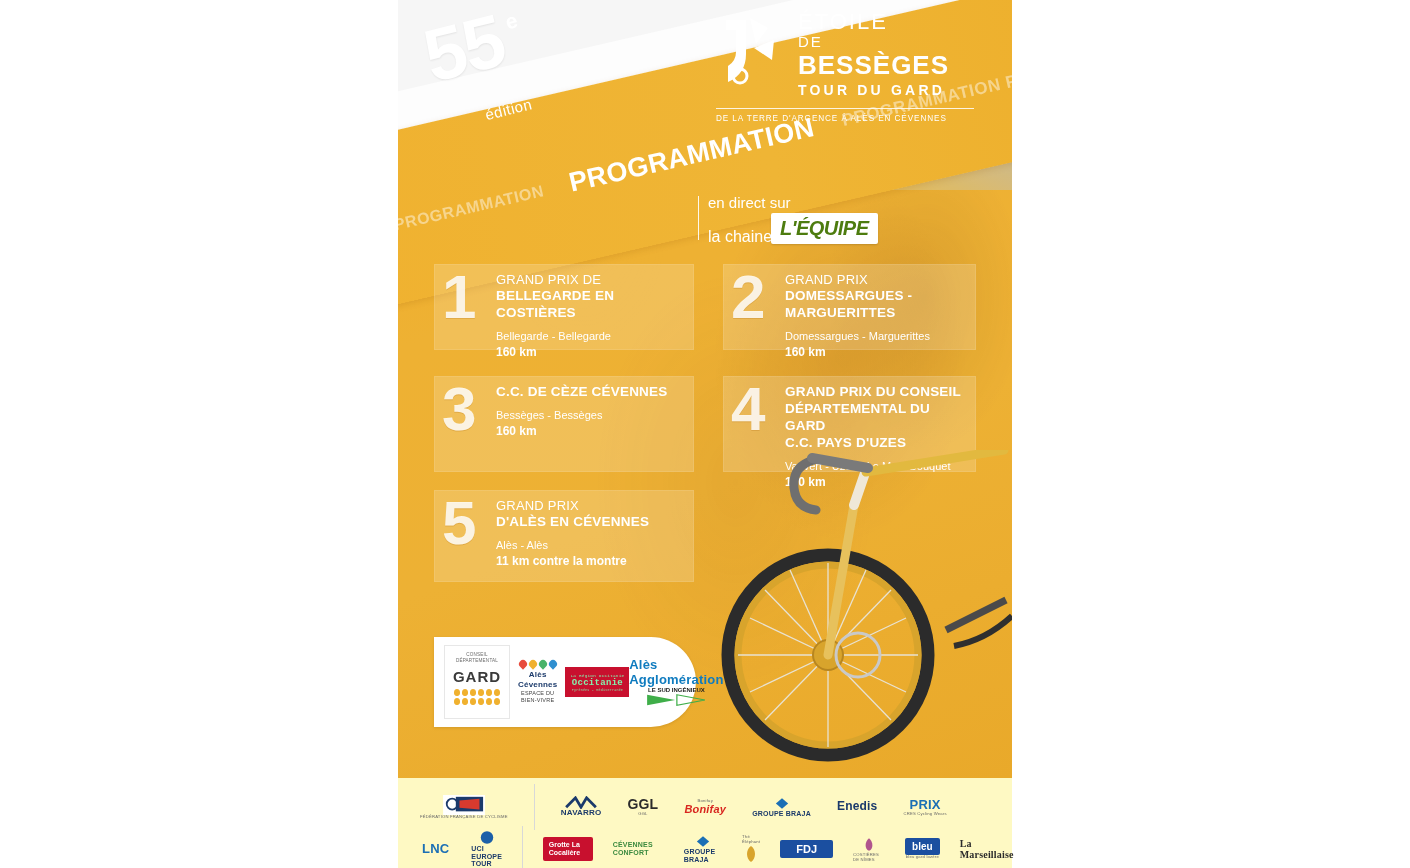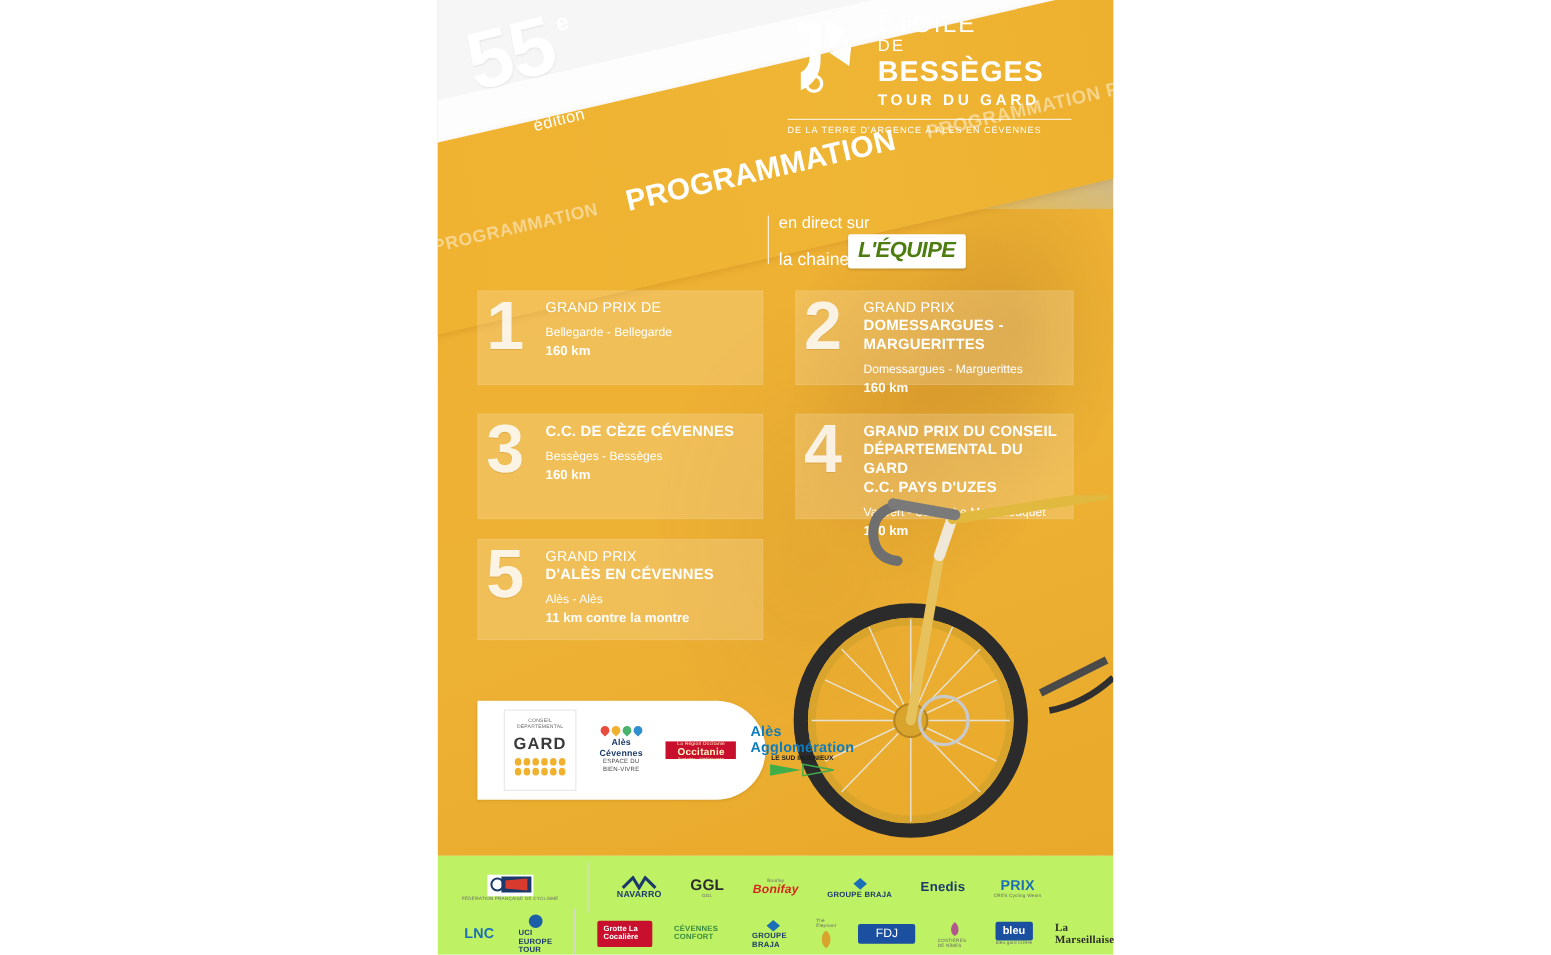--- a/index.html
+++ b/index.html
@@ -195,44 +195,44 @@
   
   .bike {
     position:absolute; left:318px; top:450px; width:300px; height:330px;
   }
 
   
   .partners-panel {
     position:absolute; left:36px; top:637px; width:262px; height:90px;
     background:#ffffff; border-radius:0 45px 45px 0;
     box-shadow:0 1px 3px rgba(120,80,10,.2);
-    display:flex; align-items:center; gap:21px; padding:6px 24px;
+    display:flex; align-items:center; gap:8px; padding:6px 10px;
   }
   .plogo { display:flex; flex-direction:column; align-items:center; justify-content:center; }
   .plogo .cap { font-size:5.5px; color:#444; letter-spacing:.2px; text-align:center; line-height:1.25;}
   .gard-box { width:66px; height:74px; background:#ffffff; border:1px solid #e7e7e7; display:flex; flex-direction:column; align-items:center; justify-content:flex-start; padding-top:6px;}
   .gard-box .g1 { font-size:4.6px; color:#6b6b6b; letter-spacing:.2px; text-align:center; line-height:1.3;}
   .gard-box .g2 { font-size:15px; font-weight:800; color:#3a3a3a; letter-spacing:1px; margin-top:4px;}
   .gard-dots { margin-top:4px; display:grid; grid-template-columns:repeat(6,6px); gap:2px;}
   .gard-dots i { display:block; width:6px; height:7px; background:#f0b12f; border-radius:50% 50% 45% 45%; }
   .ales-cev { width:62px; }
   .ales-cev .hearts { display:flex; gap:2px; justify-content:center; margin-bottom:2px;}
   .ales-cev .hearts i { width:8px; height:8px; display:block; border-radius:50% 50% 0 50%; transform:rotate(45deg);}
-  .occ-box { width:64px; height:16px; background:#c8102e; display:flex; align-items:center; justify-content:center; flex-direction:column; color:#fef9c3;}
+  .occ-box { width:64px; height:30px; background:#c8102e; display:flex; align-items:center; justify-content:center; flex-direction:column; color:#86efac;font-family:Liberation Mono, monospace;}
   .occ-box .o1 { font-size:4.4px; letter-spacing:.2px;}
   .occ-box .o2 { font-size:9px; font-weight:700; letter-spacing:.3px;}
   .occ-box .o3 { font-size:3.4px; letter-spacing:.2px; opacity:.9;}
   .agglo { width:78px; }
   .agglo .a1 { font-size:13px; font-weight:800; color:#0f7bbf; letter-spacing:.2px;}
   .agglo .a3 { font-size:6px; font-weight:700; color:#1d1d1d; }
 
   
   #sponsor-strip {
     position:absolute; left:398px; top:778px; width:614px; height:90px;
-    background:#bef264;
+    background:#fef9c3;
   }
   .srow { position:absolute; display:flex; align-items:center; }
   .sp {
     display:flex; flex-direction:column; align-items:center; justify-content:center;
     line-height:1.1;
   }
   .sp .n { font-size:8px; font-weight:800; color:#1b3a6b; letter-spacing:.2px;}
   .sp .s { font-size:4.2px; color:#666; letter-spacing:.2px;}
   .divider-v { width:1px; height:46px; background:#d8d8d8; }
 
@@ -294,20 +294,21 @@
       <div class="d1">en direct sur</div>
       <div class="d2">la chaine</div>
     </div>
     <div class="equipe-box">
       <div class="txt">L'ÉQUIPE</div>
     </div>
 
     <div class="stage" id="stage1">
       <div class="big-num">1</div>
       <div class="t1">GRAND PRIX DE</div>
+      <div class="t2">BELLEGARDE EN COSTIÈRES</div>
       <div class="route">Bellegarde - Bellegarde</div>
       <div class="dist">160 km</div>
     </div>
 
     <div class="stage" id="stage2">
       <div class="big-num">2</div>
       <div class="t1">GRAND PRIX</div>
       <div class="t2">DOMESSARGUES - MARGUERITTES</div>
       <div class="route">Domessargues - Marguerittes</div>
       <div class="dist">160 km</div>
@@ -505,21 +506,21 @@
       </div>
 
       <div class="sp">
         <div class="s">Thé Éléphant</div>
         <svg viewBox="0 0 18 20" width="16" height="18" aria-hidden="true">
           <path d="M9 1 C3 5 3 15 9 19 C15 15 15 5 9 1 Z" fill="#d8a42c"></path>
         </svg>
       </div>
 
       <div class="sp">
-        <div style="background:#1b4fa0;color:#fff;font-size:11px;font-weight:400;padding:3px 16px;border-radius:2px">FDJ</div>
+        <div style="background:#1b4fa0;color:#fff;font-size:11px;font-weight:700;padding:3px 16px;border-radius:2px">FDJ</div>
       </div>
 
       <div class="sp">
         <svg viewBox="0 0 20 18" width="18" height="17" aria-hidden="true">
           <path d="M10 2 C5 6 5 14 10 16 C15 14 15 6 10 2 Z" fill="#b0558d"></path>
         </svg>
         <div class="s">COSTIÈRES DE NÎMES</div>
       </div>
 
       <div class="sp">

